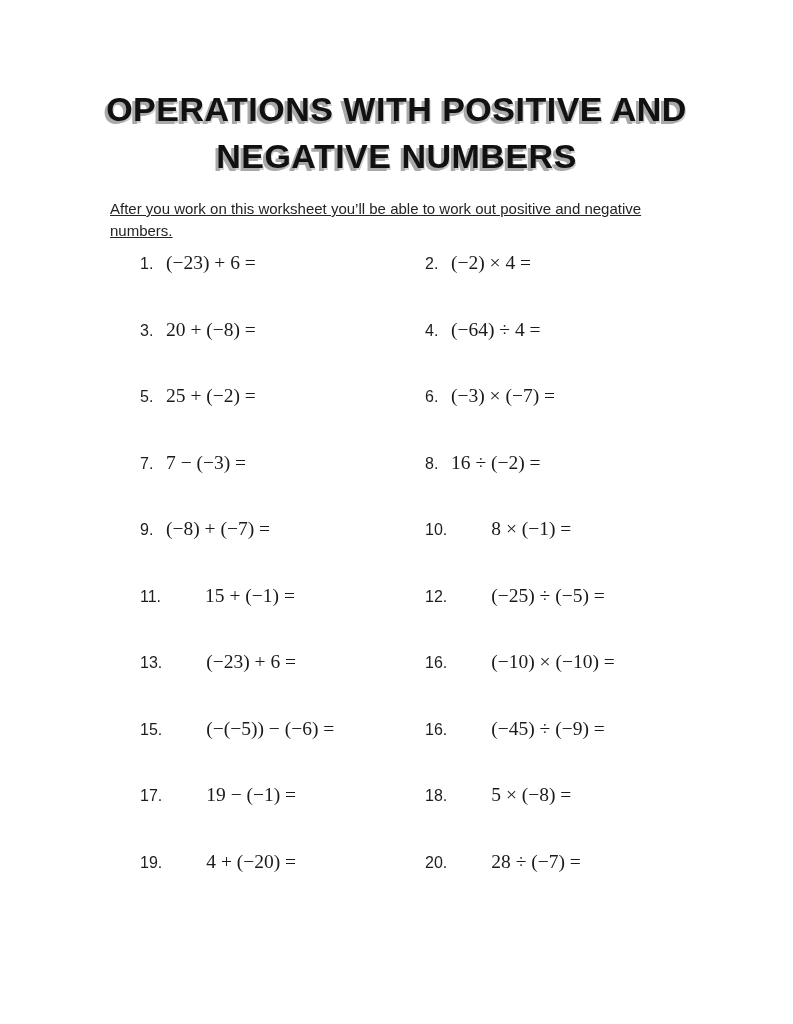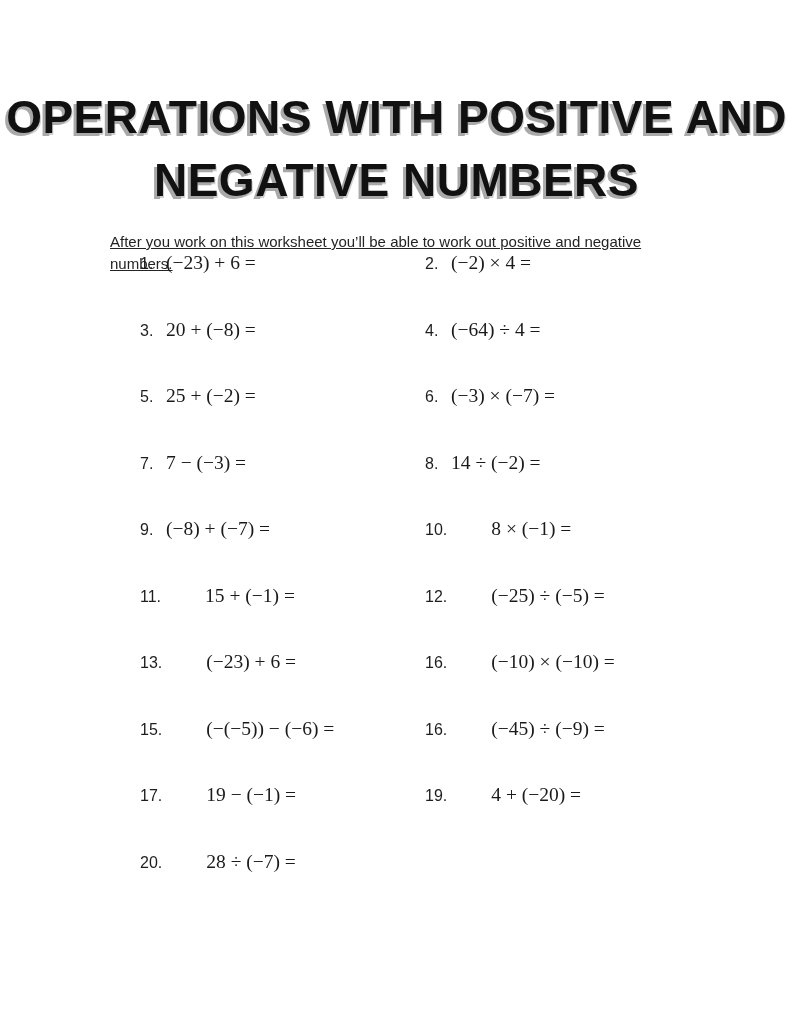--- a/index.html
+++ b/index.html
@@ -21,21 +21,21 @@
   .page {
     position: absolute;
     inset: 0;
     background: var(--page-bg);
   }
   .title {
     margin-top: 86px;
     text-align: center;
     font-family: "Liberation Sans", sans-serif;
     font-weight: 700;
-    font-size: 46px;
+    font-size: 34px;
     line-height: 1.38;
     letter-spacing: 0.5px;
     color: #111;
     text-shadow: -3px 3px 0 var(--title-shadow), 1px 2px 0 #cfcfcf;
   }
   .intro {
     margin: 18px 100px 0 110px;
     width: 585px;
     font-size: 15px;
     line-height: 1.5;
@@ -107,21 +107,21 @@
       <div class="problem">
       <span class="pnum">6.</span>
       <span class="pexpr">(−3) × (−7) =</span>
     </div>
       <div class="problem">
       <span class="pnum">7.</span>
       <span class="pexpr">7 − (−3) =</span>
     </div>
       <div class="problem">
       <span class="pnum">8.</span>
-      <span class="pexpr">14 ÷ (−2) =</span>
+      <span class="pexpr">16 ÷ (−2) =</span>
     </div>
       <div class="problem">
       <span class="pnum">9.</span>
       <span class="pexpr">(−8) + (−7) =</span>
     </div>
       <div class="problem tabbed">
       <span class="pnum">10.</span>
       <span class="pexpr">8 × (−1) =</span>
     </div>
       <div class="problem tabbed">
@@ -146,20 +146,24 @@
     </div>
       <div class="problem tabbed">
       <span class="pnum">16.</span>
       <span class="pexpr">(−45) ÷ (−9) =</span>
     </div>
       <div class="problem tabbed">
       <span class="pnum">17.</span>
       <span class="pexpr">19 − (−1) =</span>
     </div>
       <div class="problem tabbed">
+      <span class="pnum">18.</span>
+      <span class="pexpr">5 × (−8) =</span>
+    </div>
+      <div class="problem tabbed">
       <span class="pnum">19.</span>
       <span class="pexpr">4 + (−20) =</span>
     </div>
       <div class="problem tabbed">
       <span class="pnum">20.</span>
       <span class="pexpr">28 ÷ (−7) =</span>
     </div>
     </div>
 
 </div>

